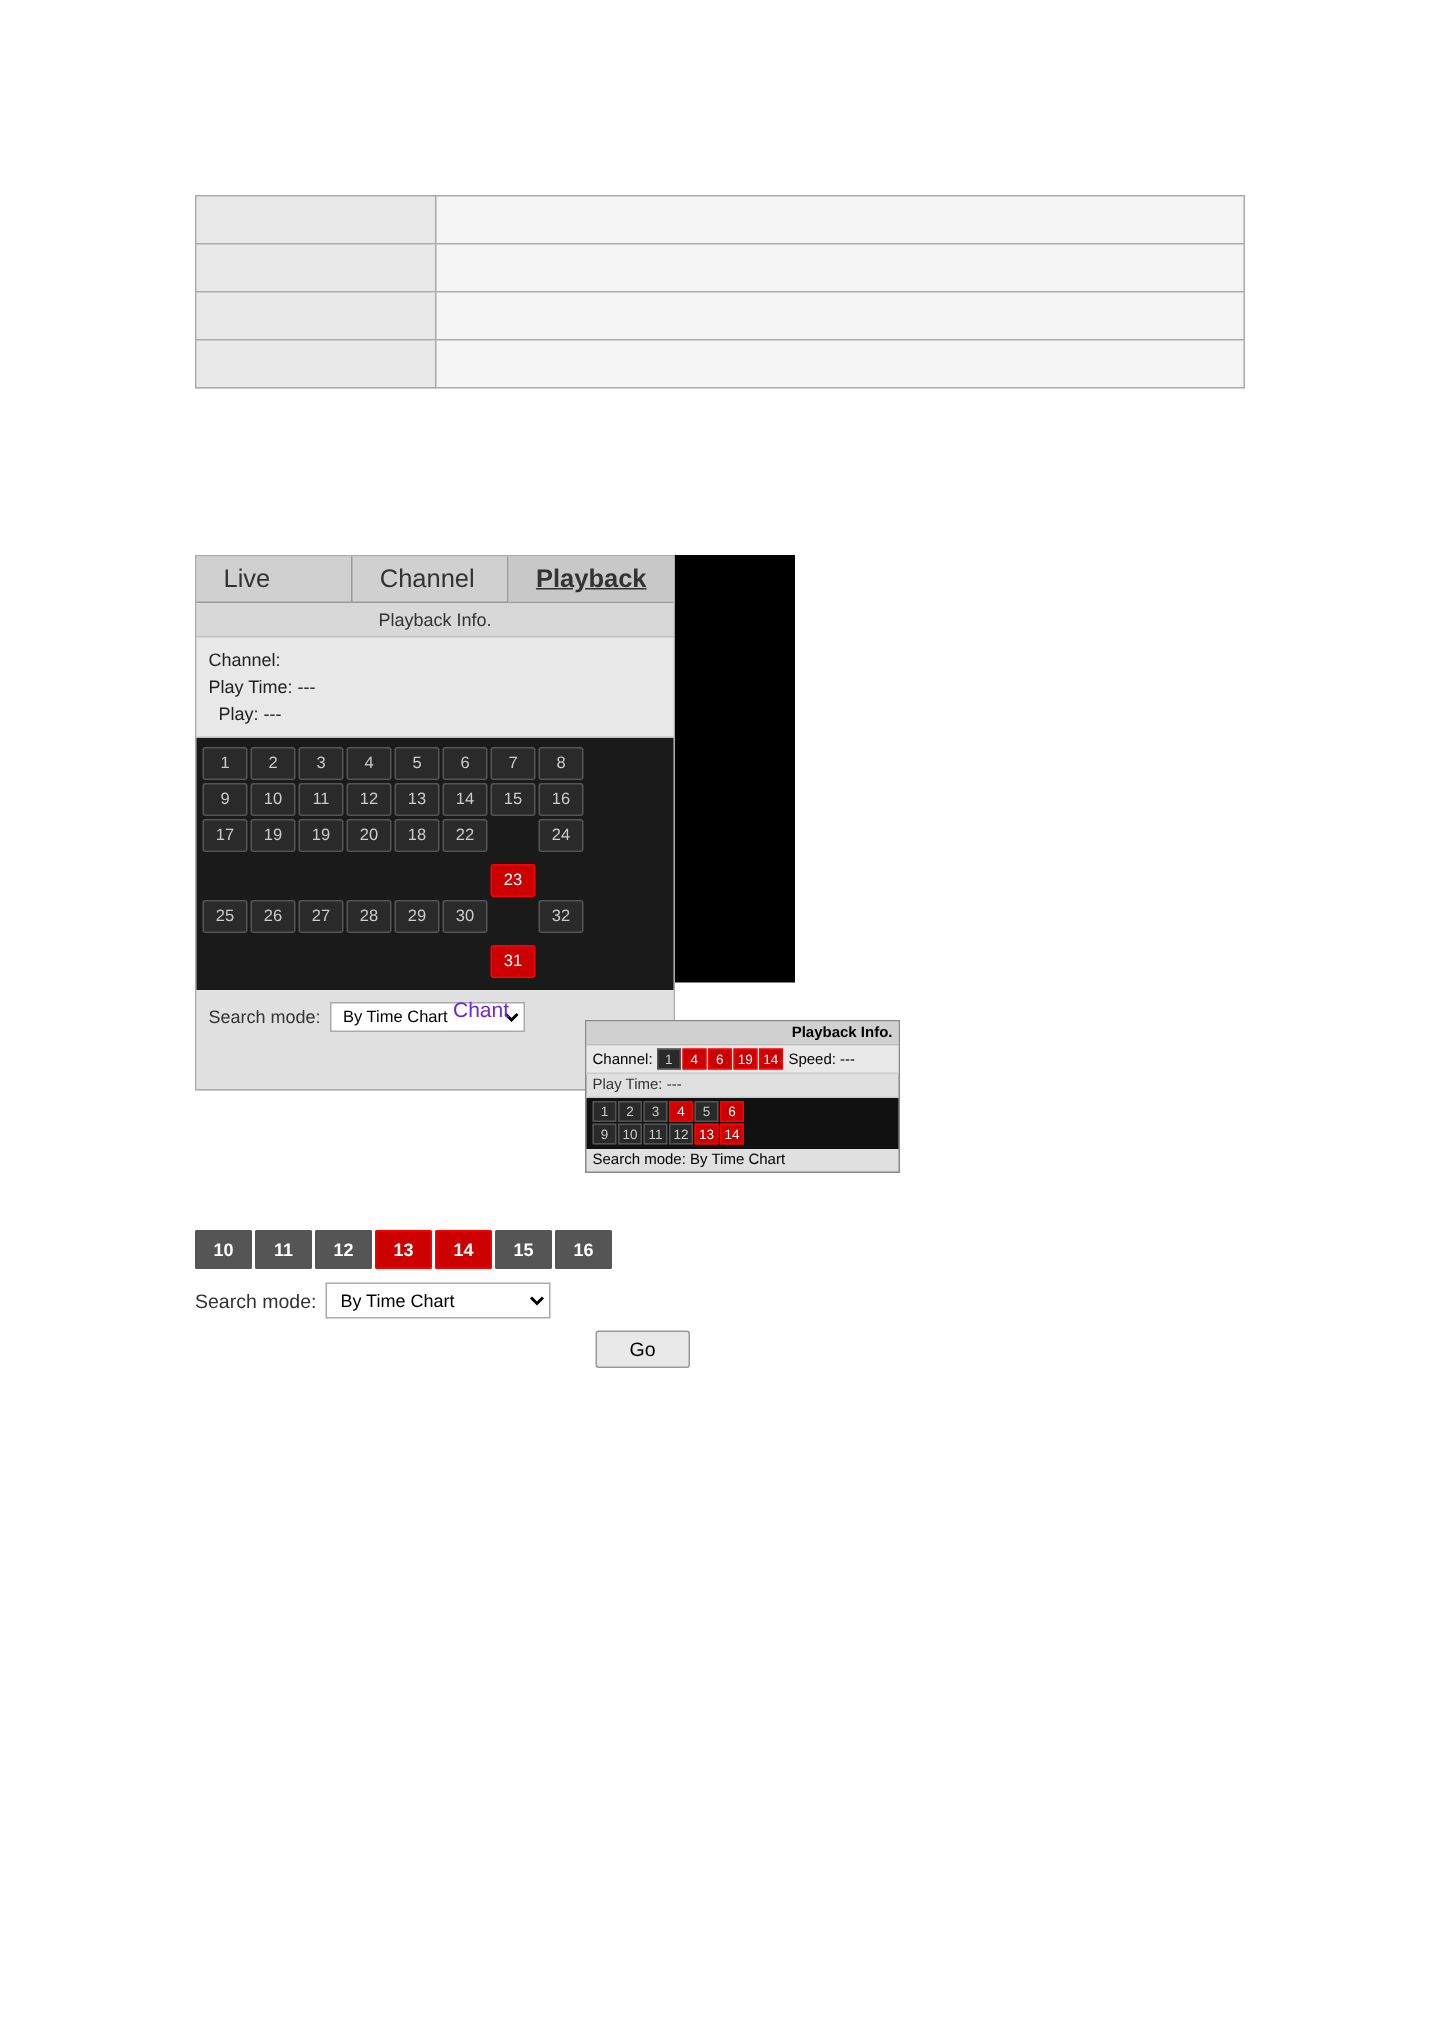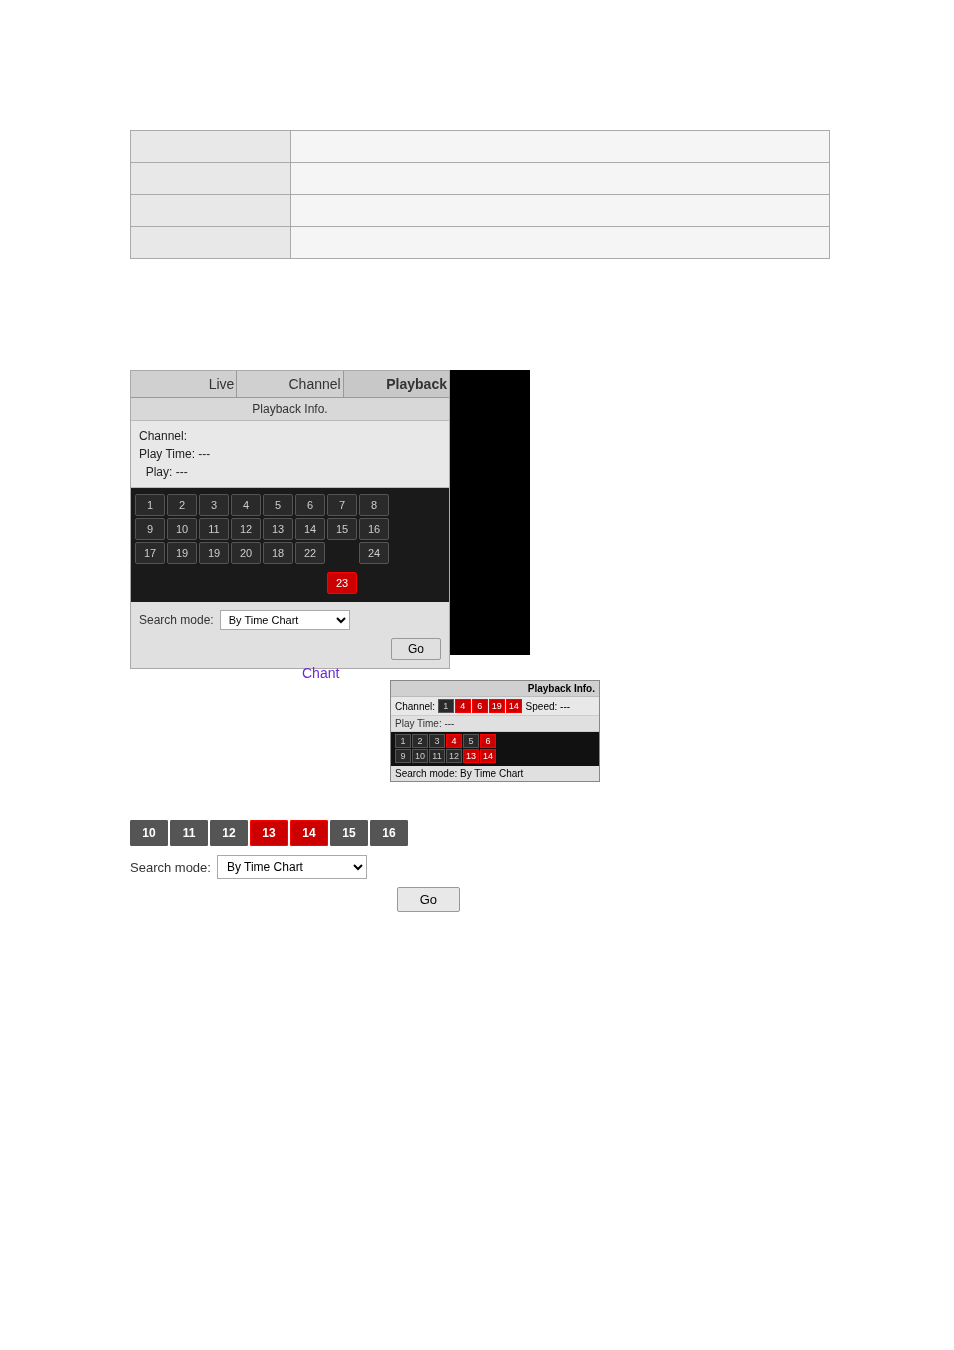--- a/index.html
+++ b/index.html
@@ -46,28 +46,28 @@
       background: #e0e0e0;
     }
 
     .playback-tabs {
       display: flex;
       background: #d0d0d0;
       border-bottom: 1px solid #999;
     }
     .tab {
       flex: 1;
-      text-align: right;
-      padding: 5px 2px;
-      font-size: 14px;
+      text-align: left;
+      padding: 5px 18px;
+      font-size: 17px;
       color: #333;
       border-right: 1px solid #999;
       cursor: pointer;
     }
-    .tab:last-child { border-right: none; }
+    .tab:last-child { border-right: none; text-decoration: underline; }
     .tab.active {
       font-weight: bold;
       background: #c8c8c8;
     }
 
     .playback-info-header {
       text-align: center;
       padding: 4px;
       font-size: 12px;
       color: #333;
@@ -354,20 +354,30 @@
     <div class="channel-row">
       <div class="channel-btn">17</div>
       <div class="channel-btn">19</div>
       <div class="channel-btn">19</div>
       <div class="channel-btn">20</div>
       <div class="channel-btn">18</div>
       <div class="channel-btn">22</div>
       <div class="channel-btn red">23</div>
       <div class="channel-btn">24</div>
     </div>
+    <div class="channel-row">
+      <div class="channel-btn">25</div>
+      <div class="channel-btn">26</div>
+      <div class="channel-btn">27</div>
+      <div class="channel-btn">28</div>
+      <div class="channel-btn">29</div>
+      <div class="channel-btn">30</div>
+      <div class="channel-btn red">31</div>
+      <div class="channel-btn">32</div>
+    </div>
   </div>
   <div class="search-mode-row">
     <span class="search-mode-label">Search mode:</span>
     <select class="search-mode-select">
       <option>By Time Chart</option>
       <option>By Event</option>
       <option>By File</option>
     </select>
   </div>
   <div class="go-row">

